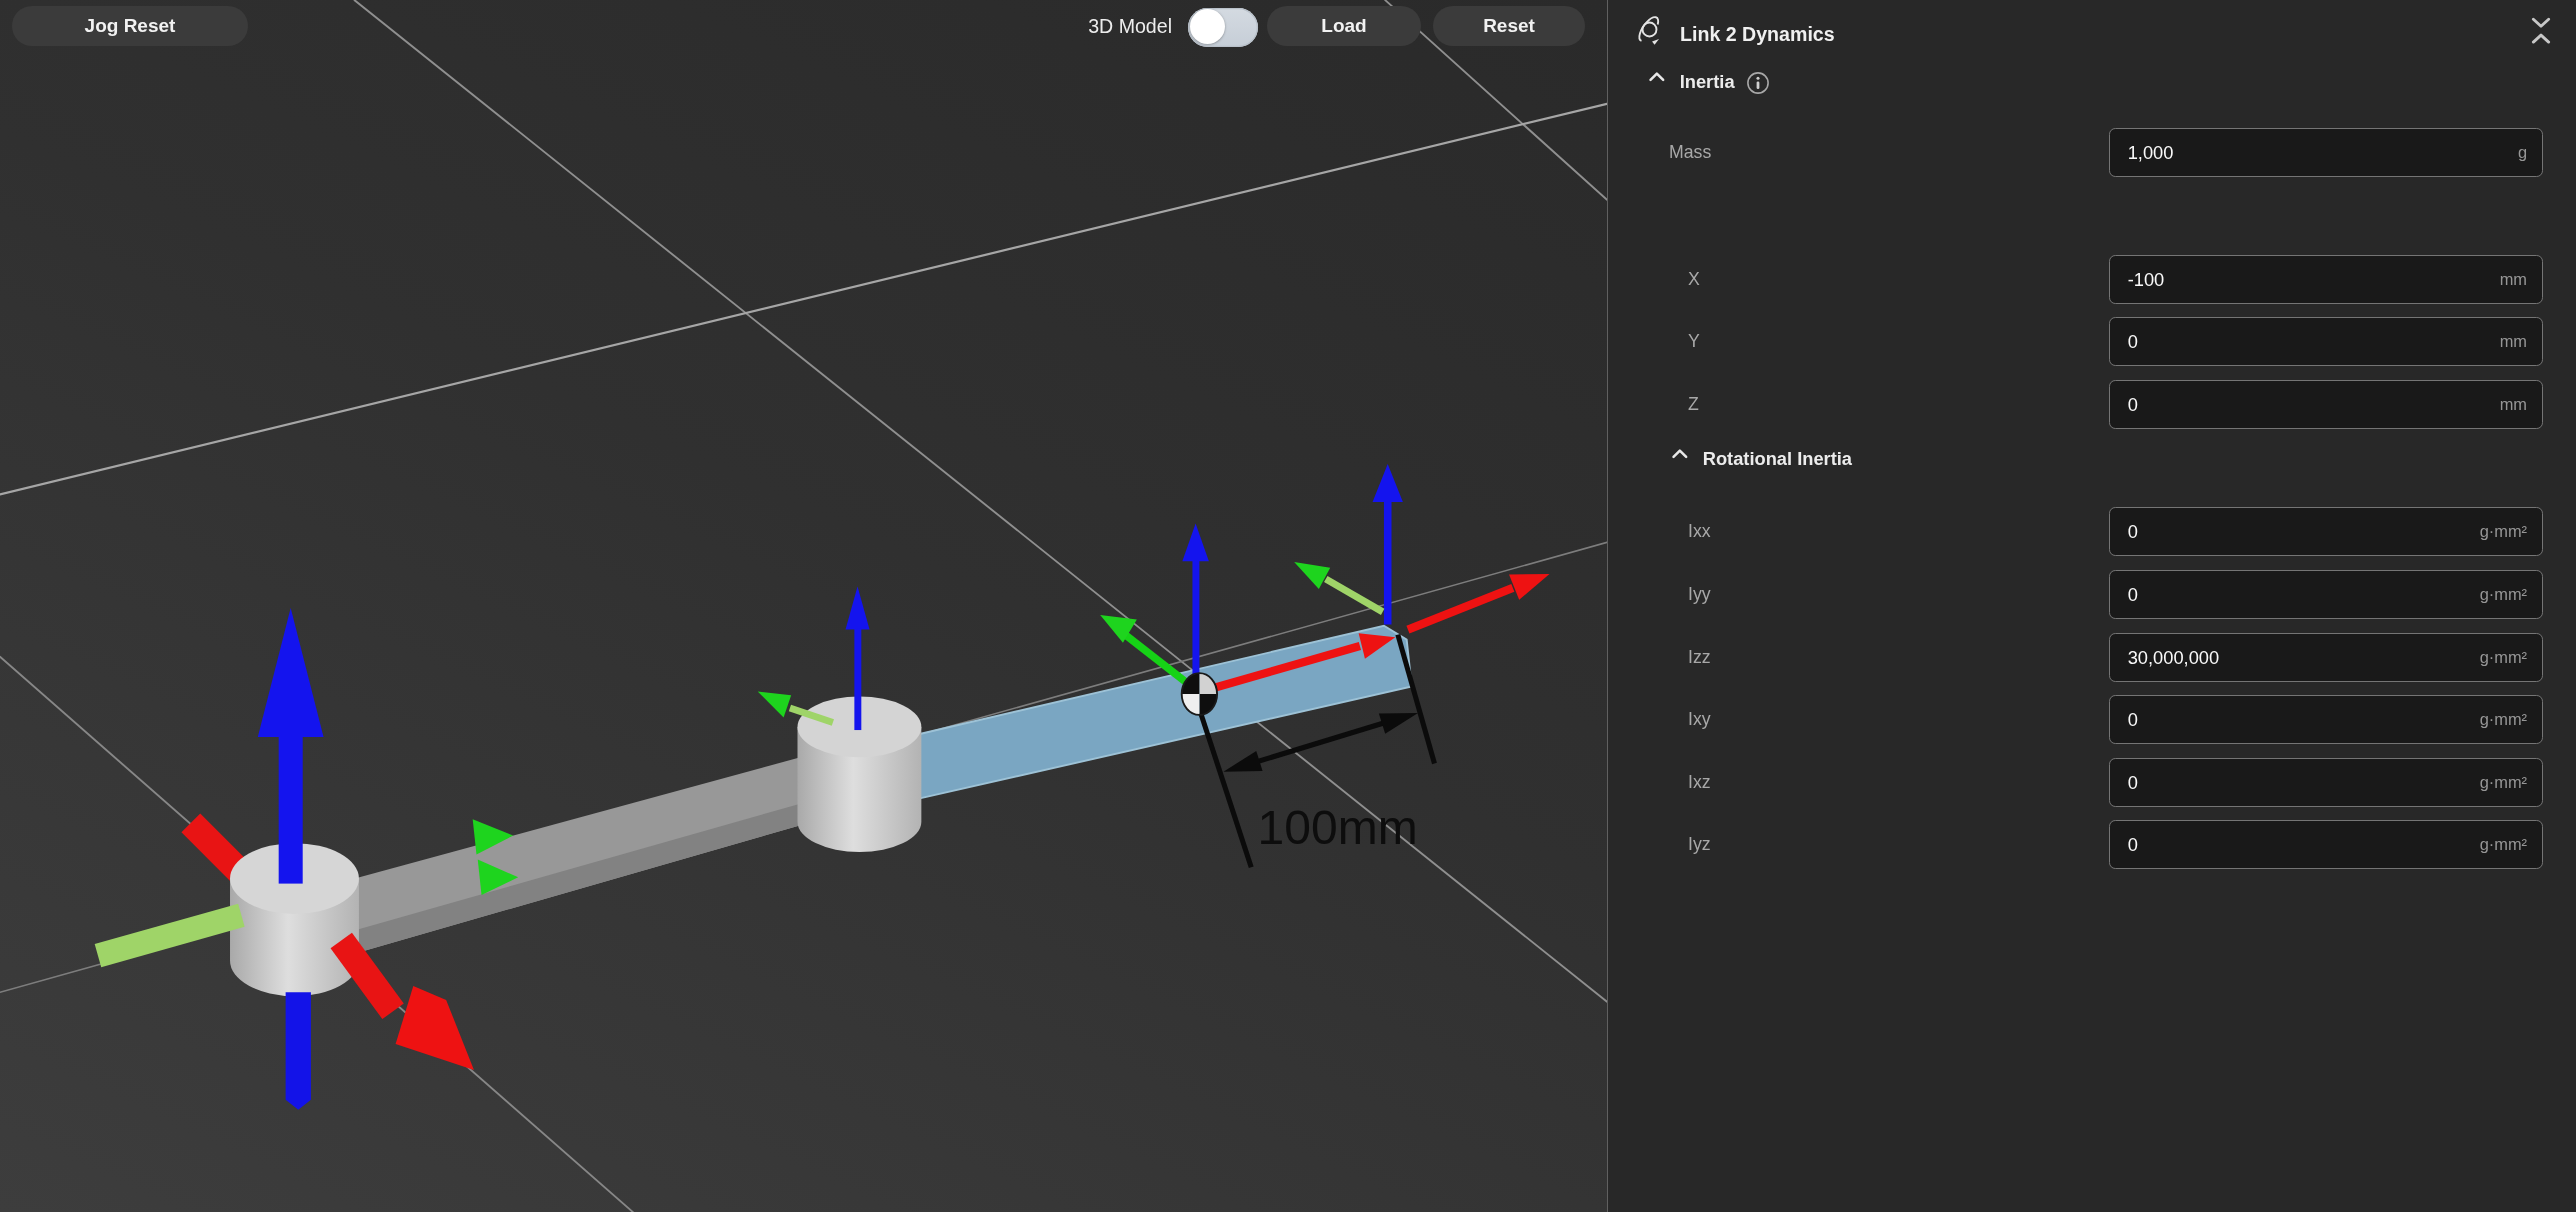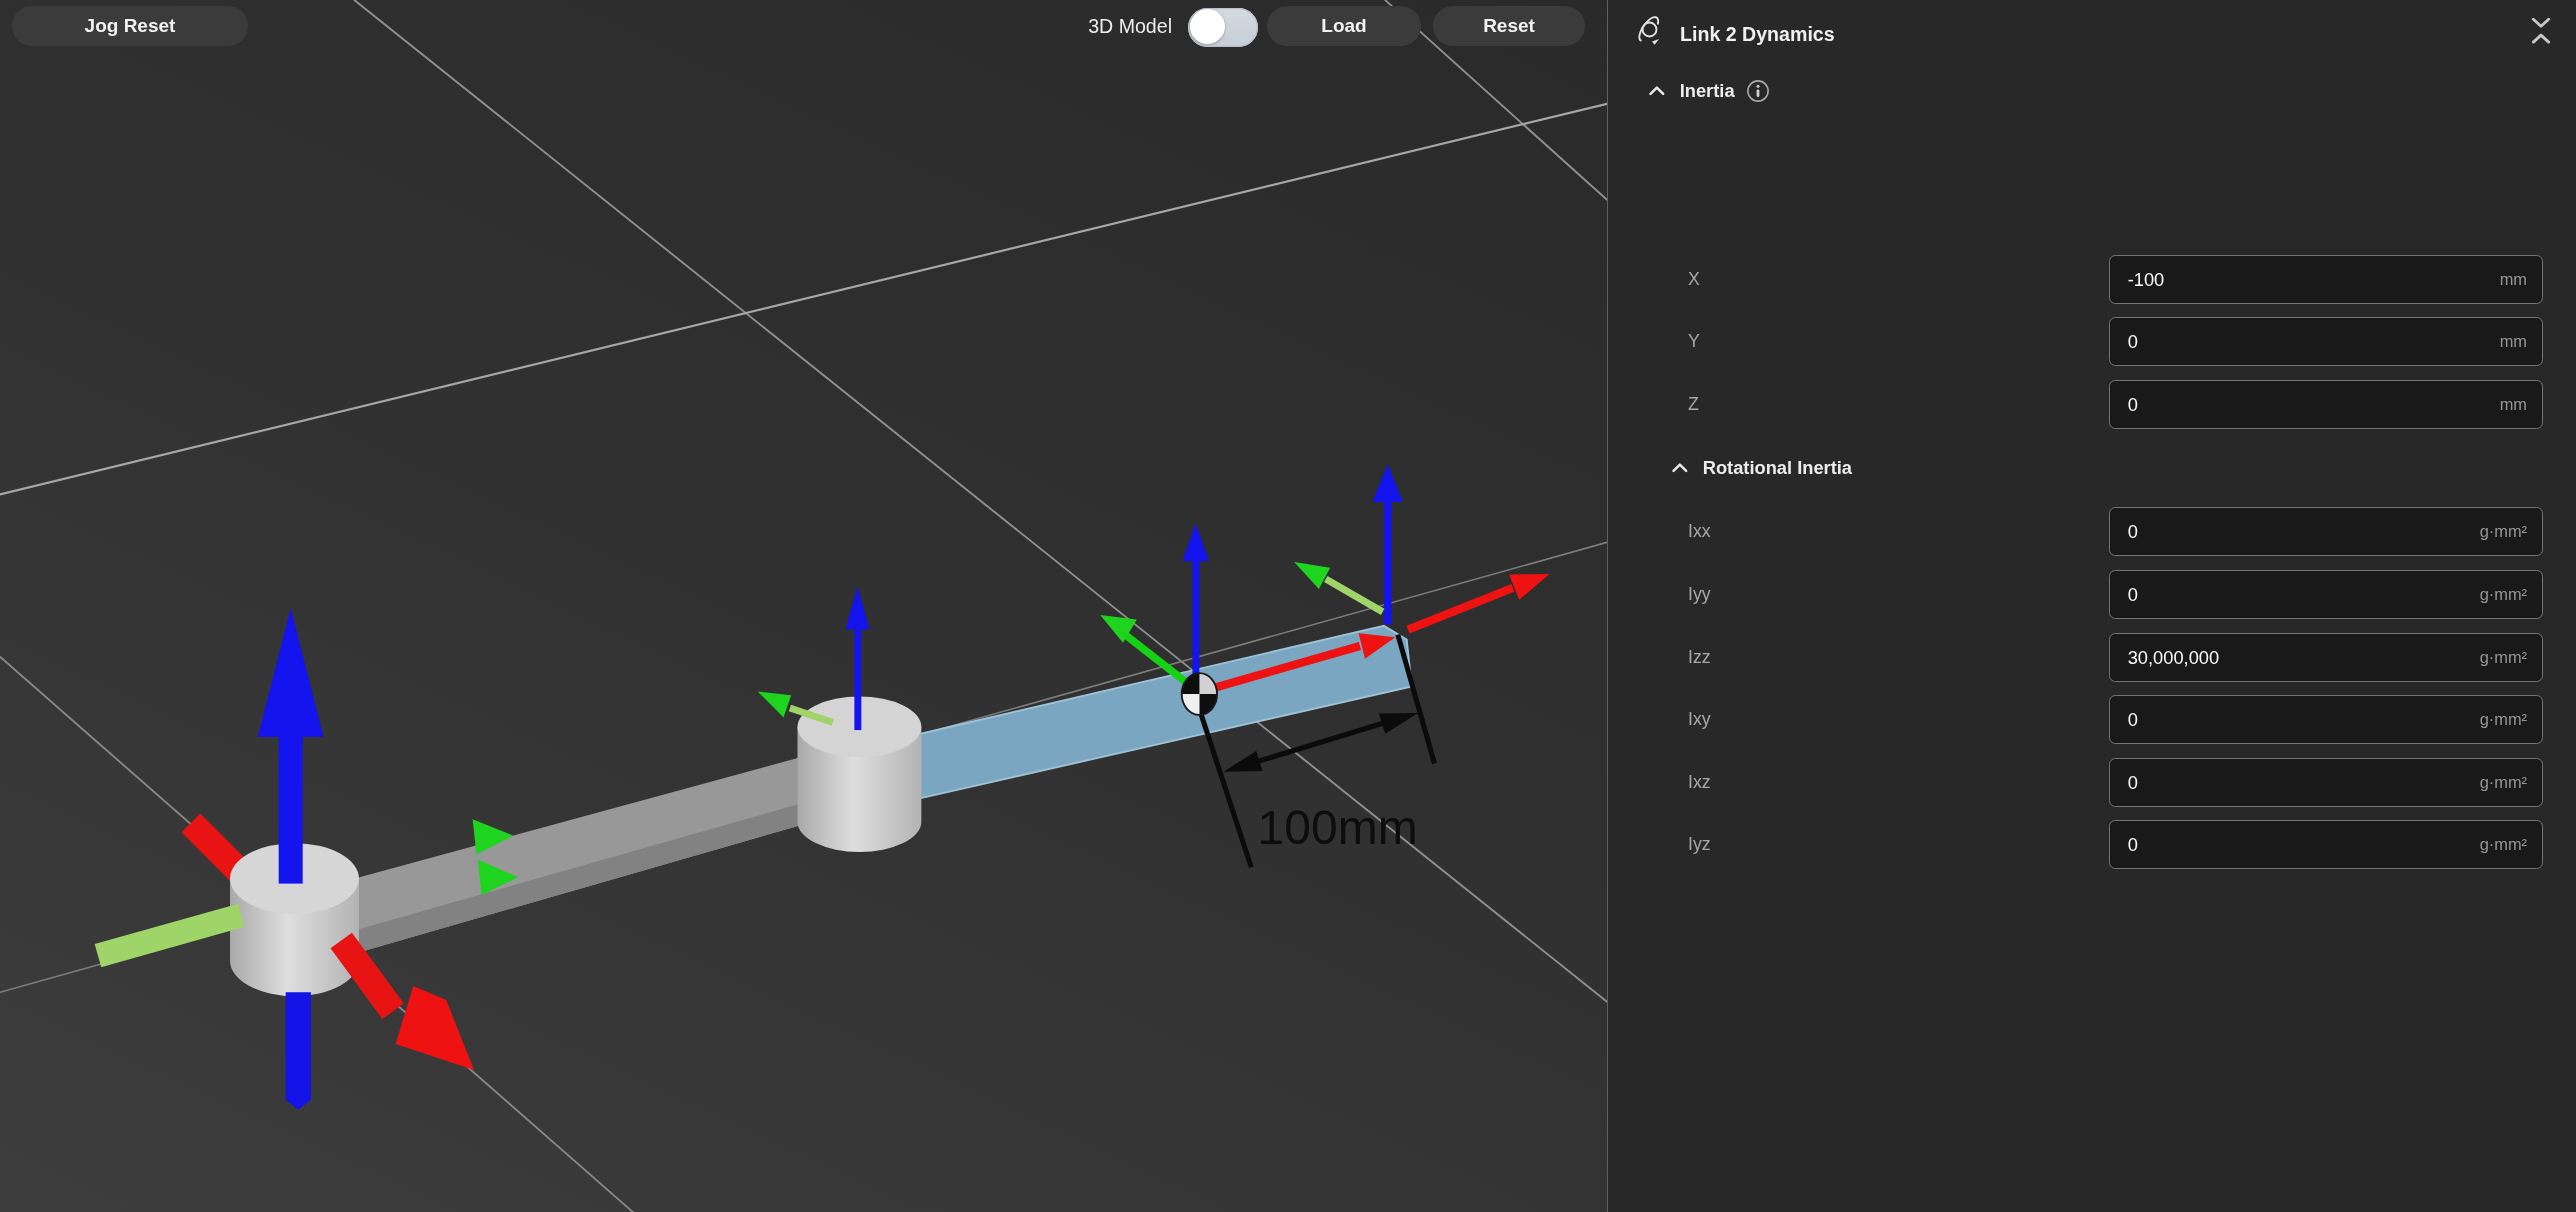--- a/index.html
+++ b/index.html
@@ -23,21 +23,21 @@
   .toggle .knob{position:absolute;left:1.9px;top:1.9px;width:35px;height:35px;border-radius:50%;
     background:#ffffff;box-shadow:0 0.6px 2.5px rgba(0,0,0,.35);}
 
   
   .panel{position:absolute;left:1607px;top:0;width:969px;height:1213px;box-sizing:border-box;
     background:#282828;border-left:1.3px solid #606060;}
   .panel-header{position:absolute;left:0;top:0;right:0;height:58px;display:flex;align-items:center;padding-left:25px;}
   .panel-title{margin-left:14px;color:#f0f0f0;font-size:19.6px;font-weight:700;margin-top:11px;}
   .collapse-btn{position:absolute;right:21.5px;top:14px;width:28px;height:32px;background:none;border:none;cursor:pointer;padding:0;}
 
-  .sect{position:absolute;left:0;right:0;height:40px;display:flex;align-items:center;}
+  .sect{position:absolute;left:0;right:0;height:40px;display:flex;}
   .sect .chev{flex:0 0 auto;margin-right:14px;cursor:pointer;}
   .sect .stitle{color:#ececec;font-size:18.3px;font-weight:700;}
   .sect.lvl1{padding-left:40px;}
   .sect.lvl2{padding-left:63px;}
   .info-icon{margin-left:11.4px;cursor:pointer;display:inline-flex;}
 
   .row{position:absolute;left:0;right:0;height:49px;}
   .flabel{position:absolute;top:0;height:49px;line-height:49px;color:#a8a8a8;font-size:17.7px;}
   .flabel.lv0{left:61px;}
   .flabel.lv1{left:80px;}
@@ -192,20 +192,27 @@
         <path d="M4,14 L14,4 L24,14" stroke="#e8e8e8" stroke-width="4" fill="none" stroke-linecap="round" stroke-linejoin="round"></path>
       </svg>
       <span class="stitle">Inertia</span>
       <svg class="info-icon" width="24" height="24" viewBox="0 0 38 38">
         <circle cx="19" cy="19" r="16" stroke="#a8a8a8" stroke-width="2.5" fill="none"></circle>
         <circle cx="19" cy="11.5" r="2.4" fill="#cfcfcf"></circle>
         <rect x="16.8" y="16.5" width="4.4" height="12" rx="2" fill="#cfcfcf"></rect>
       </svg>
     </div>
 
+    <div class="row" style="top:128px">
+      <span class="flabel lv0">Mass</span>
+      <div class="input-box">
+        <input value="1,000" style="">
+        <span class="unit">g</span>
+      </div>
+    </div>
 
 
     <div class="row" style="top:255px">
       <span class="flabel lv1">X</span>
       <div class="input-box">
         <input value="-100" style="">
         <span class="unit">mm</span>
       </div>
     </div>
     <div class="row" style="top:317px">

